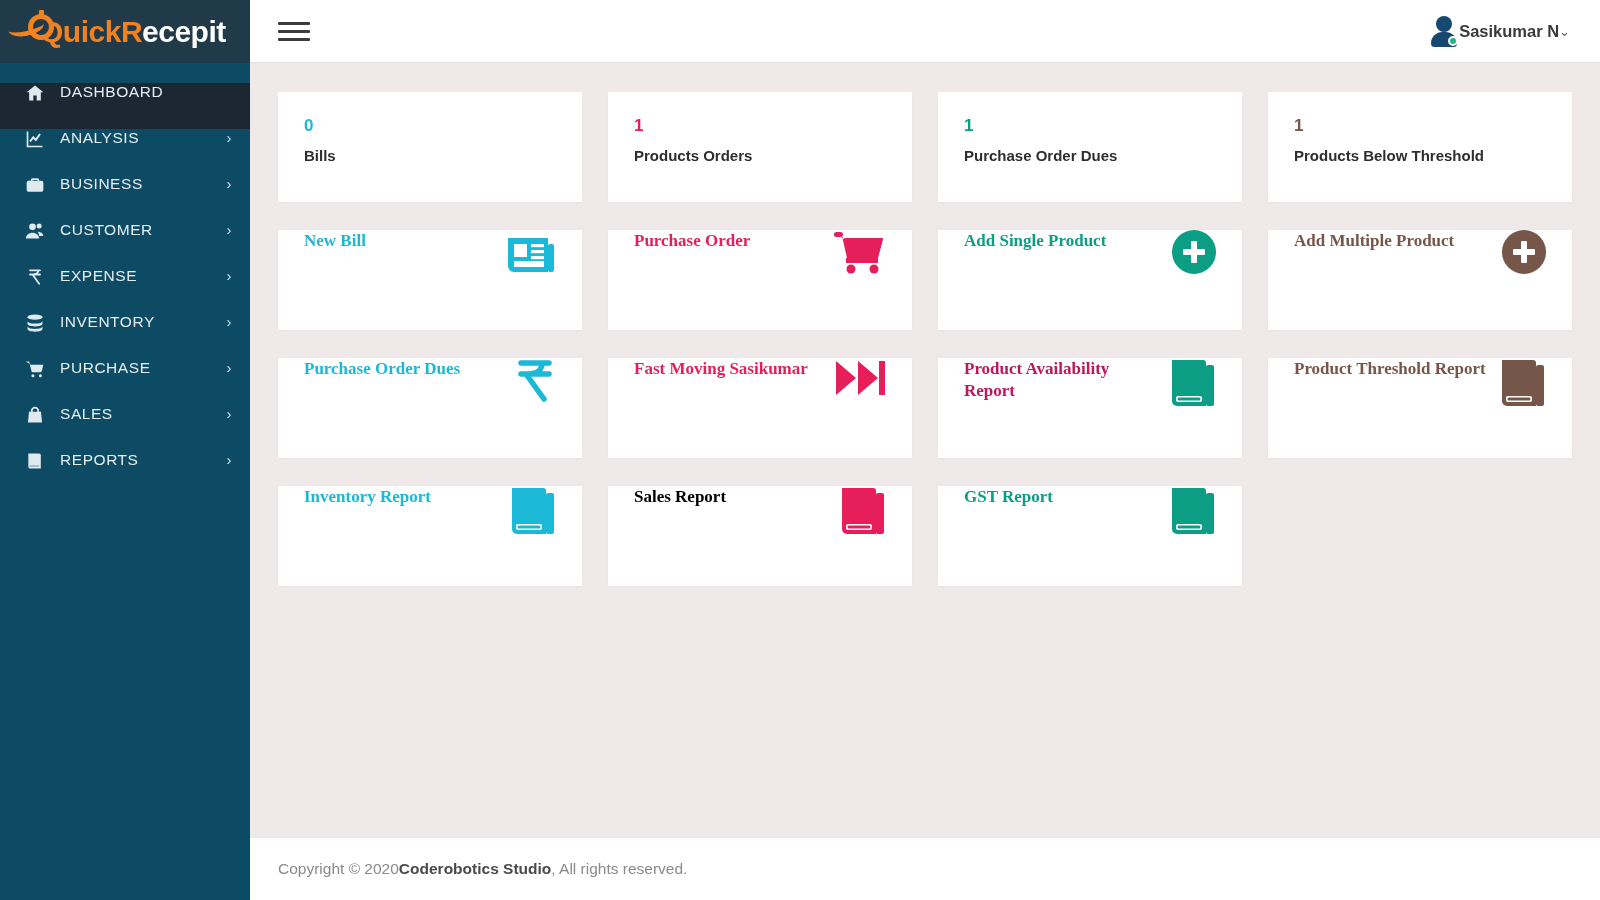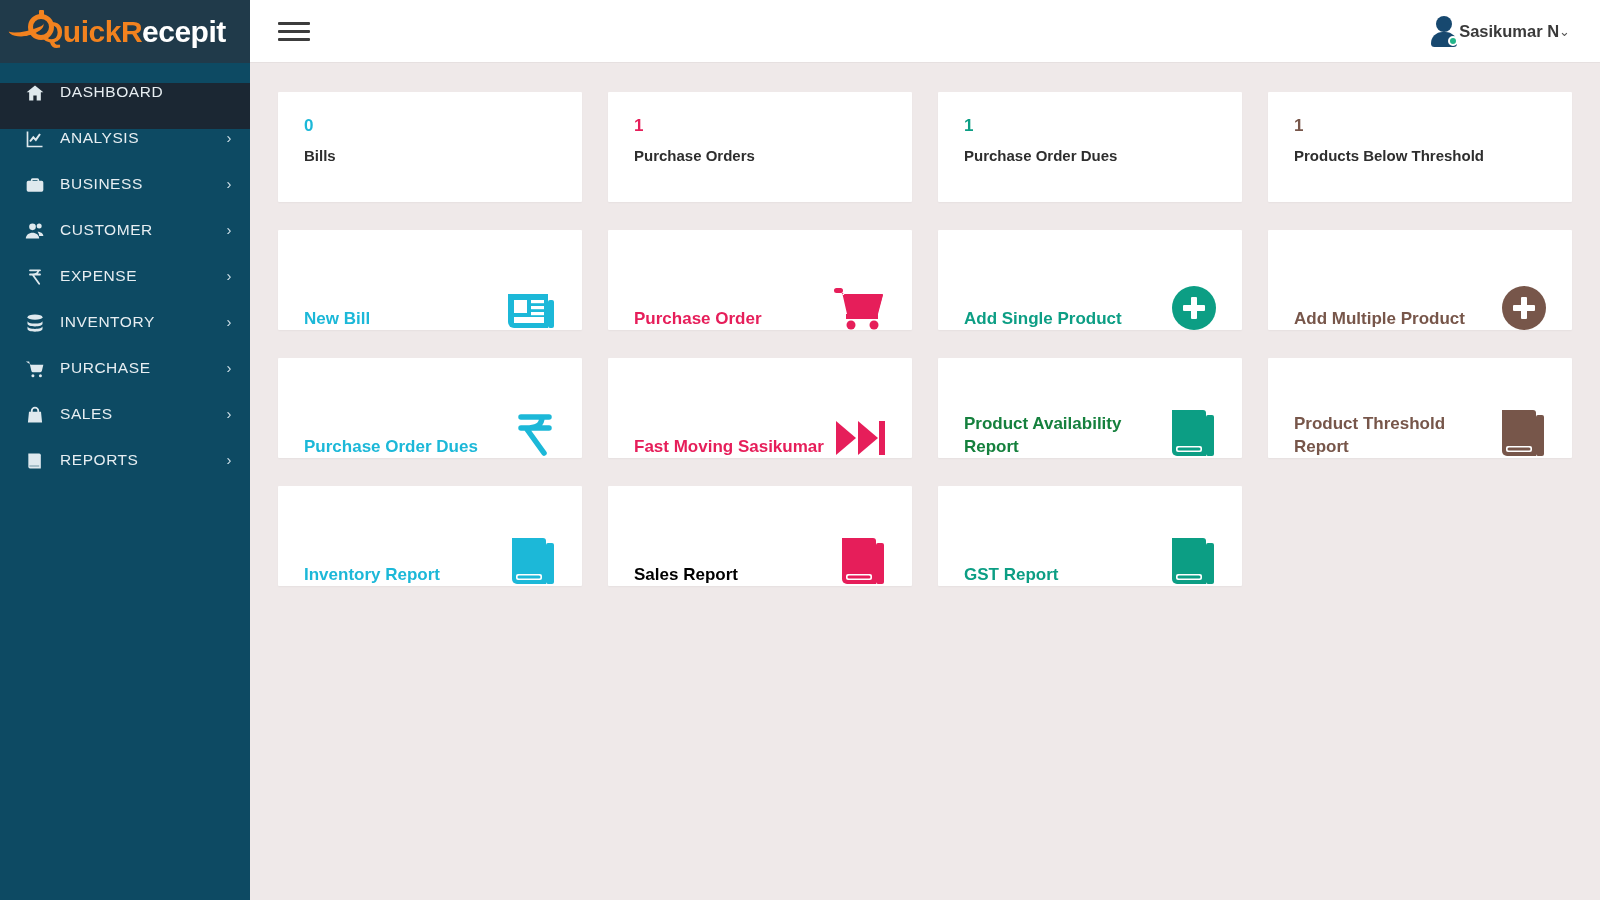--- a/index.html
+++ b/index.html
@@ -98,21 +98,21 @@
     box-shadow: 0 1px 2px rgba(0,0,0,0.04);
   }
   
   .stat-card { height: 110px; padding: 24px 26px 0 26px; }
   .stat-num { font-size: 17px; font-weight: bold; line-height: 1.2; margin-bottom: 11px; }
   .stat-label { font-size: 15px; font-weight: bold; color: #2e2e2e; }
 
   
   .act-card {
     height: 100px; padding: 0 26px;
-    display: flex; align-items: flex-end; justify-content: space-between; gap: 10px;
+    display: flex; align-items: flex-start; justify-content: space-between; gap: 10px; font-family: Liberation Serif, serif;
   }
   .act-label { font-size: 17px; font-weight: bold; line-height: 1.32; }
   .act-icon { flex: 0 0 auto; display: flex; align-items: center; justify-content: center; }
   .act-icon svg { display: block; }
   .plus-circle {
     width: 44px; height: 44px; border-radius: 50%;
     display: flex; align-items: center; justify-content: center;
     position: relative;
   }
   .plus-circle:before, .plus-circle:after {
@@ -254,21 +254,21 @@
     </header>
 
     <main class="content">
       <div class="grid" id="stat-grid">
           <div class="card stat-card">
             <div class="stat-num" style="color:#1cb8d8">0</div>
             <div class="stat-label">Bills</div>
           </div>
           <div class="card stat-card">
             <div class="stat-num" style="color:#e61e5a">1</div>
-            <div class="stat-label">Purchase Orders</div>
+            <div class="stat-label">Products Orders</div>
           </div>
           <div class="card stat-card">
             <div class="stat-num" style="color:#0c9e84">1</div>
             <div class="stat-label">Purchase Order Dues</div>
           </div>
           <div class="card stat-card">
             <div class="stat-num" style="color:#77564a">1</div>
             <div class="stat-label">Products Below Threshold</div>
           </div>
         </div>
@@ -324,21 +324,21 @@
             <div class="act-label" style="color:#e61e5a">Fast Moving Sasikumar</div>
             <div class="act-icon">
               <svg width="52" height="40" viewBox="0 0 52 40" fill="#e61e5a">
                 <path d="M2 3l20 17L2 37z"></path>
                 <path d="M24 3l20 17L24 37z"></path>
                 <rect x="45" y="3" width="6" height="34"></rect>
               </svg>
             </div>
           </div>
           <div class="card act-card">
-            <div class="act-label" style="color:#15803d">Product Availability Report</div>
+            <div class="act-label" style="color:#be185d">Product Availability Report</div>
             <div class="act-icon">
               <svg width="46" height="50" viewBox="0 0 46 50" fill="#0c9e84">
                 <path d="M2 2h31a3 3 0 013 3v43H7a5 5 0 01-5-5z"></path>
                 <rect x="36" y="7" width="8" height="41" rx="2"></rect>
                 <rect x="6" y="38" width="26" height="6" rx="2" fill="#fff"></rect>
                 <rect x="7.5" y="39.5" width="23" height="3" rx="1.5" fill="#0c9e84"></rect>
               </svg>
             </div>
           </div>
           <div class="card act-card">
@@ -381,15 +381,20 @@
                 <path d="M2 2h31a3 3 0 013 3v43H7a5 5 0 01-5-5z"></path>
                 <rect x="36" y="7" width="8" height="41" rx="2"></rect>
                 <rect x="6" y="38" width="26" height="6" rx="2" fill="#fff"></rect>
                 <rect x="7.5" y="39.5" width="23" height="3" rx="1.5" fill="#0c9e84"></rect>
               </svg>
             </div>
           </div>
         </div>
     </main>
 
+    <footer class="footer">
+      <span>Copyright © 2020 </span>
+        <b>Coderobotics Studio</b>
+        <span> , All rights reserved.</span>
+    </footer>
 
   </div>
 </div>
 
 </body></html>

